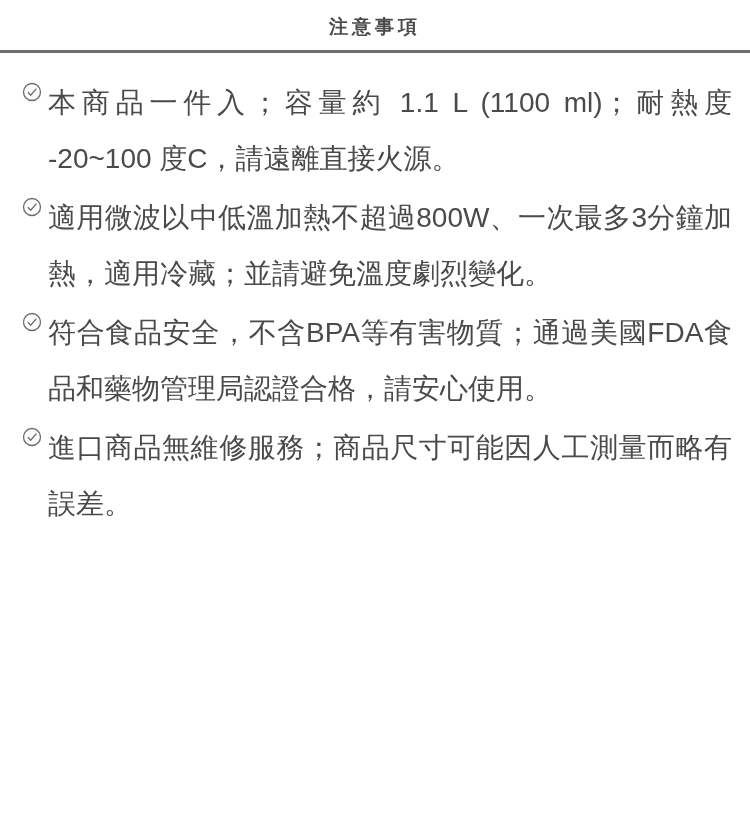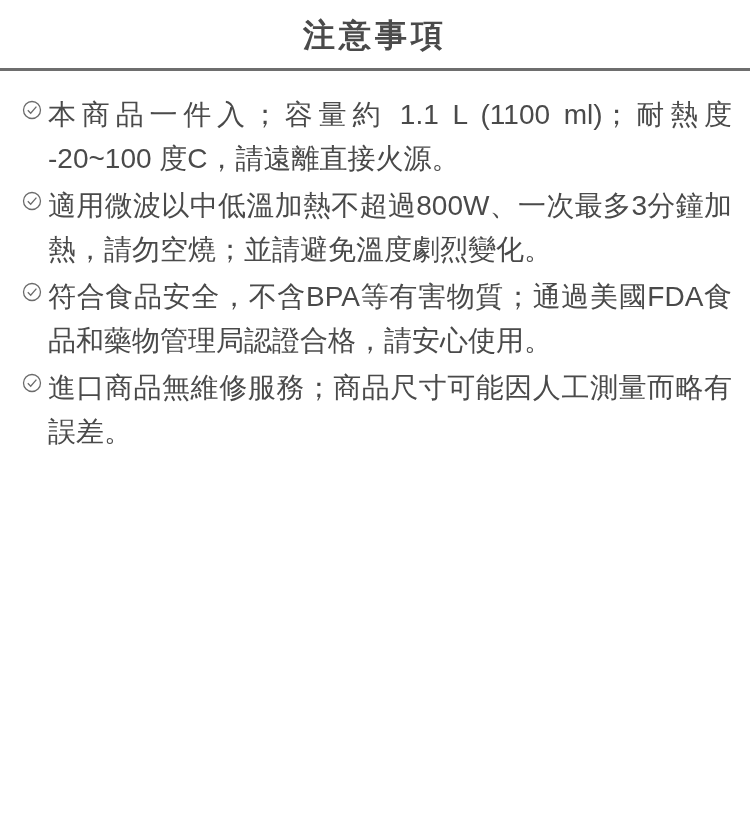--- a/index.html
+++ b/index.html
@@ -20,21 +20,21 @@
     box-sizing: border-box;
     position: relative;
   }
   .title-bar {
     width: 100%;
     text-align: center;
     padding-top: 14px;
     padding-bottom: 10px;
   }
   .title {
-    font-size: 32px;
+    font-size: 19px;
     font-weight: bold;
     letter-spacing: 4px;
     color: #4a4a4a;
   }
   .divider {
     width: 100%;
     height: 3px;
     background: #6e6e6e;
   }
   .list {
@@ -50,21 +50,21 @@
     flex: 0 0 auto;
     width: 26px;
     font-size: 22px;
     line-height: 40px;
     color: #6b6b6b;
     text-align: left;
   }
   .item-text {
     flex: 1 1 auto;
     font-size: 28px;
-    line-height: 44px;
+    line-height: 56px;
     color: #4a4a4a;
     text-align: justify;
     text-justify: inter-character;
     letter-spacing: 0px;
   }
   .item-text.loose {
     letter-spacing: 0.3px;
   }
 </style>
 </head>
@@ -91,21 +91,21 @@
     </div>
 
 
     <div class="item">
       <div class="bullet">
         <svg width="20" height="20" viewBox="0 0 20 20" aria-hidden="true">
           <circle cx="10" cy="10" r="8.5" fill="none" stroke="#6b6b6b" stroke-width="1.3"></circle>
           <path d="M5.8 10.2 L8.7 13.2 L14.4 6.6" fill="none" stroke="#6b6b6b" stroke-width="1.3"></path>
         </svg>
       </div>
-      <div class="item-text">適用微波以中低溫加熱不超過800W、一次最多3分鐘加熱，請勿空燒；並請避免溫度劇烈變化。</div>
+      <div class="item-text">適用微波以中低溫加熱不超過800W、一次最多3分鐘加熱，適用冷藏；並請避免溫度劇烈變化。</div>
     </div>
 
 
     <div class="item">
       <div class="bullet">
         <svg width="20" height="20" viewBox="0 0 20 20" aria-hidden="true">
           <circle cx="10" cy="10" r="8.5" fill="none" stroke="#6b6b6b" stroke-width="1.3"></circle>
           <path d="M5.8 10.2 L8.7 13.2 L14.4 6.6" fill="none" stroke="#6b6b6b" stroke-width="1.3"></path>
         </svg>
       </div>

